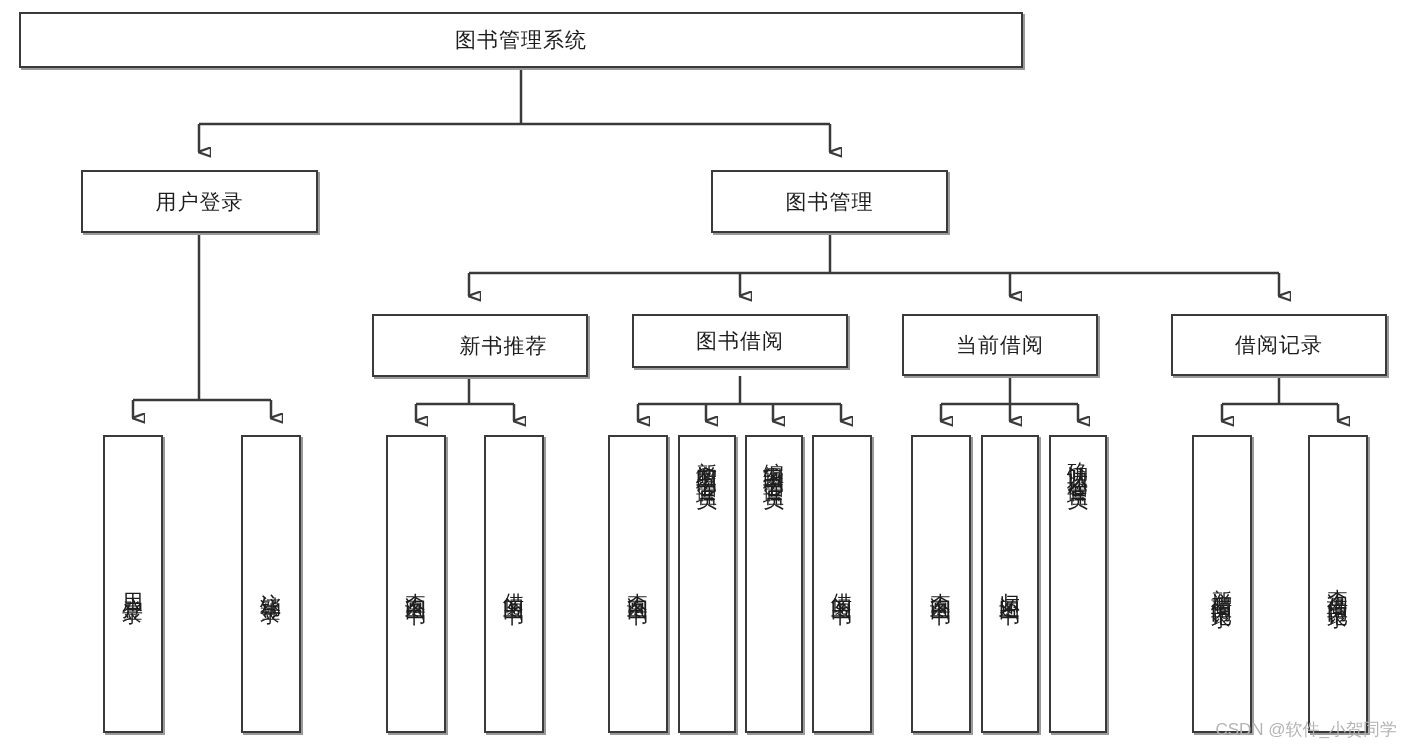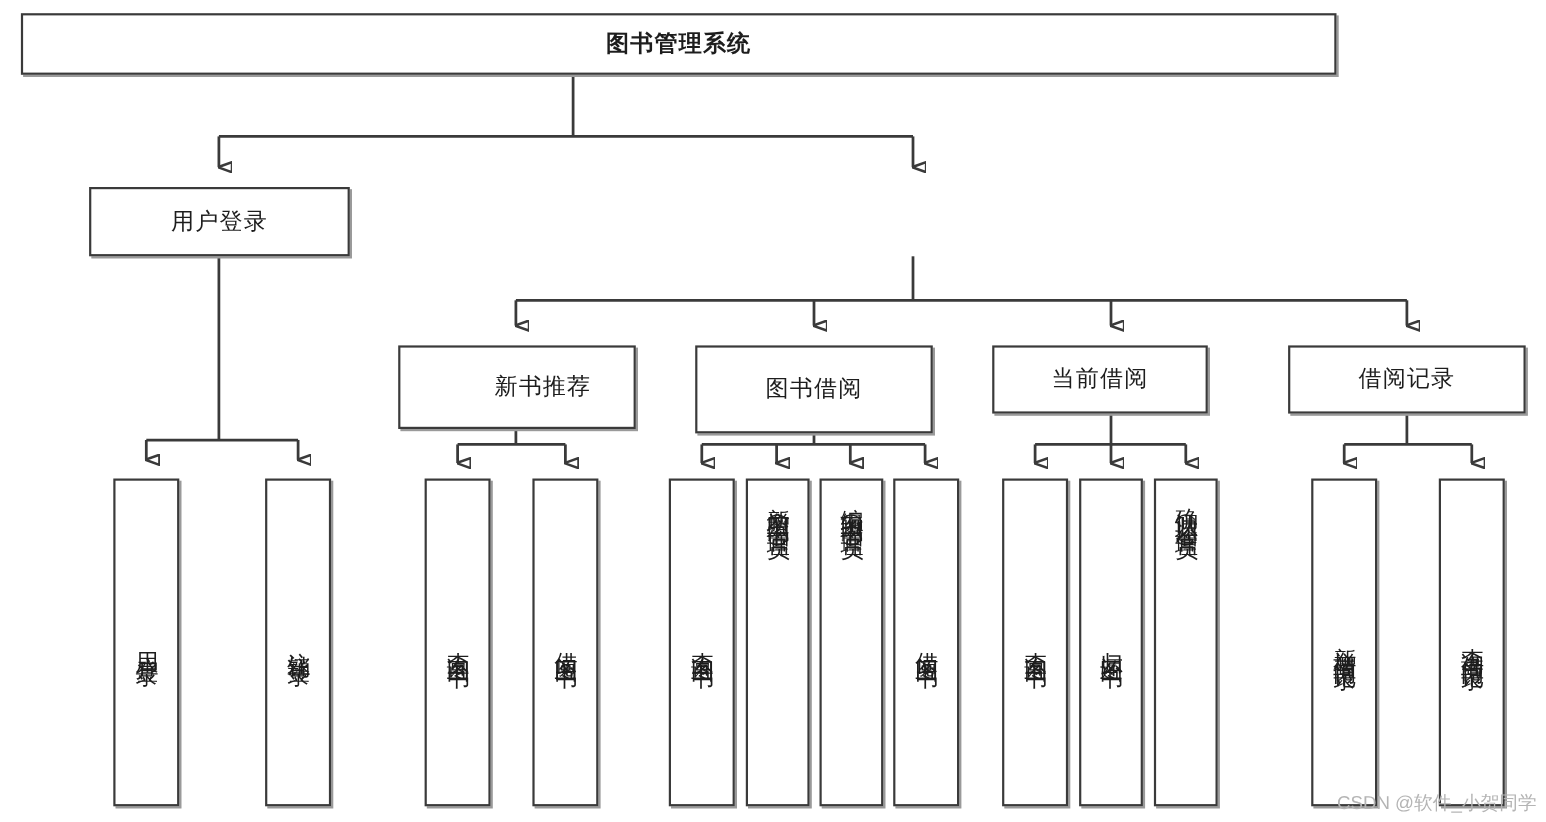--- a/index.html
+++ b/index.html
@@ -107,34 +107,37 @@
     <path d="M 941 404 L 941 421" marker-end="url(#arrow)"></path>
     <path d="M 1010 404 L 1010 421" marker-end="url(#arrow)"></path>
     <path d="M 1078 404 L 1078 421" marker-end="url(#arrow)"></path>
 
     <path d="M 1279 376 L 1279 404"></path>
     <path d="M 1222 404 L 1338 404"></path>
     <path d="M 1222 404 L 1222 421" marker-end="url(#arrow)"></path>
     <path d="M 1338 404 L 1338 421" marker-end="url(#arrow)"></path>
   </svg>
 
-  <div class="node shadowed" style="left:19px;top:12px;width:1196px;height:56px;font-weight:bold;">
+  <div class="node shadowed" style="left:19px;top:12px;width:1004px;height:56px;">
     <span class="node-label">图书管理系统</span>
   </div>
 
   <div class="node shadowed" style="left:81px;top:170px;width:237px;height:63px;">
     <span class="node-label">用户登录</span>
   </div>
 
-
-  <div class="node shadowed" style="left:362px;top:314px;width:216px;height:76px;padding-left:47px;">
+  <div class="node shadowed" style="left:711px;top:170px;width:237px;height:63px;">
+    <span class="node-label">图书管理</span>
+  </div>
+
+  <div class="node shadowed" style="left:372px;top:314px;width:216px;height:63px;padding-left:47px;">
     <span class="node-label">新书推荐</span>
   </div>
 
-  <div class="node shadowed" style="left:632px;top:314px;width:216px;height:80px;">
+  <div class="node shadowed" style="left:632px;top:314px;width:216px;height:54px;">
     <span class="node-label">图书借阅</span>
   </div>
 
   <div class="node shadowed" style="left:902px;top:314px;width:196px;height:62px;">
     <span class="node-label">当前借阅</span>
   </div>
 
   <div class="node shadowed" style="left:1171px;top:314px;width:216px;height:62px;">
     <span class="node-label">借阅记录</span>
   </div>

